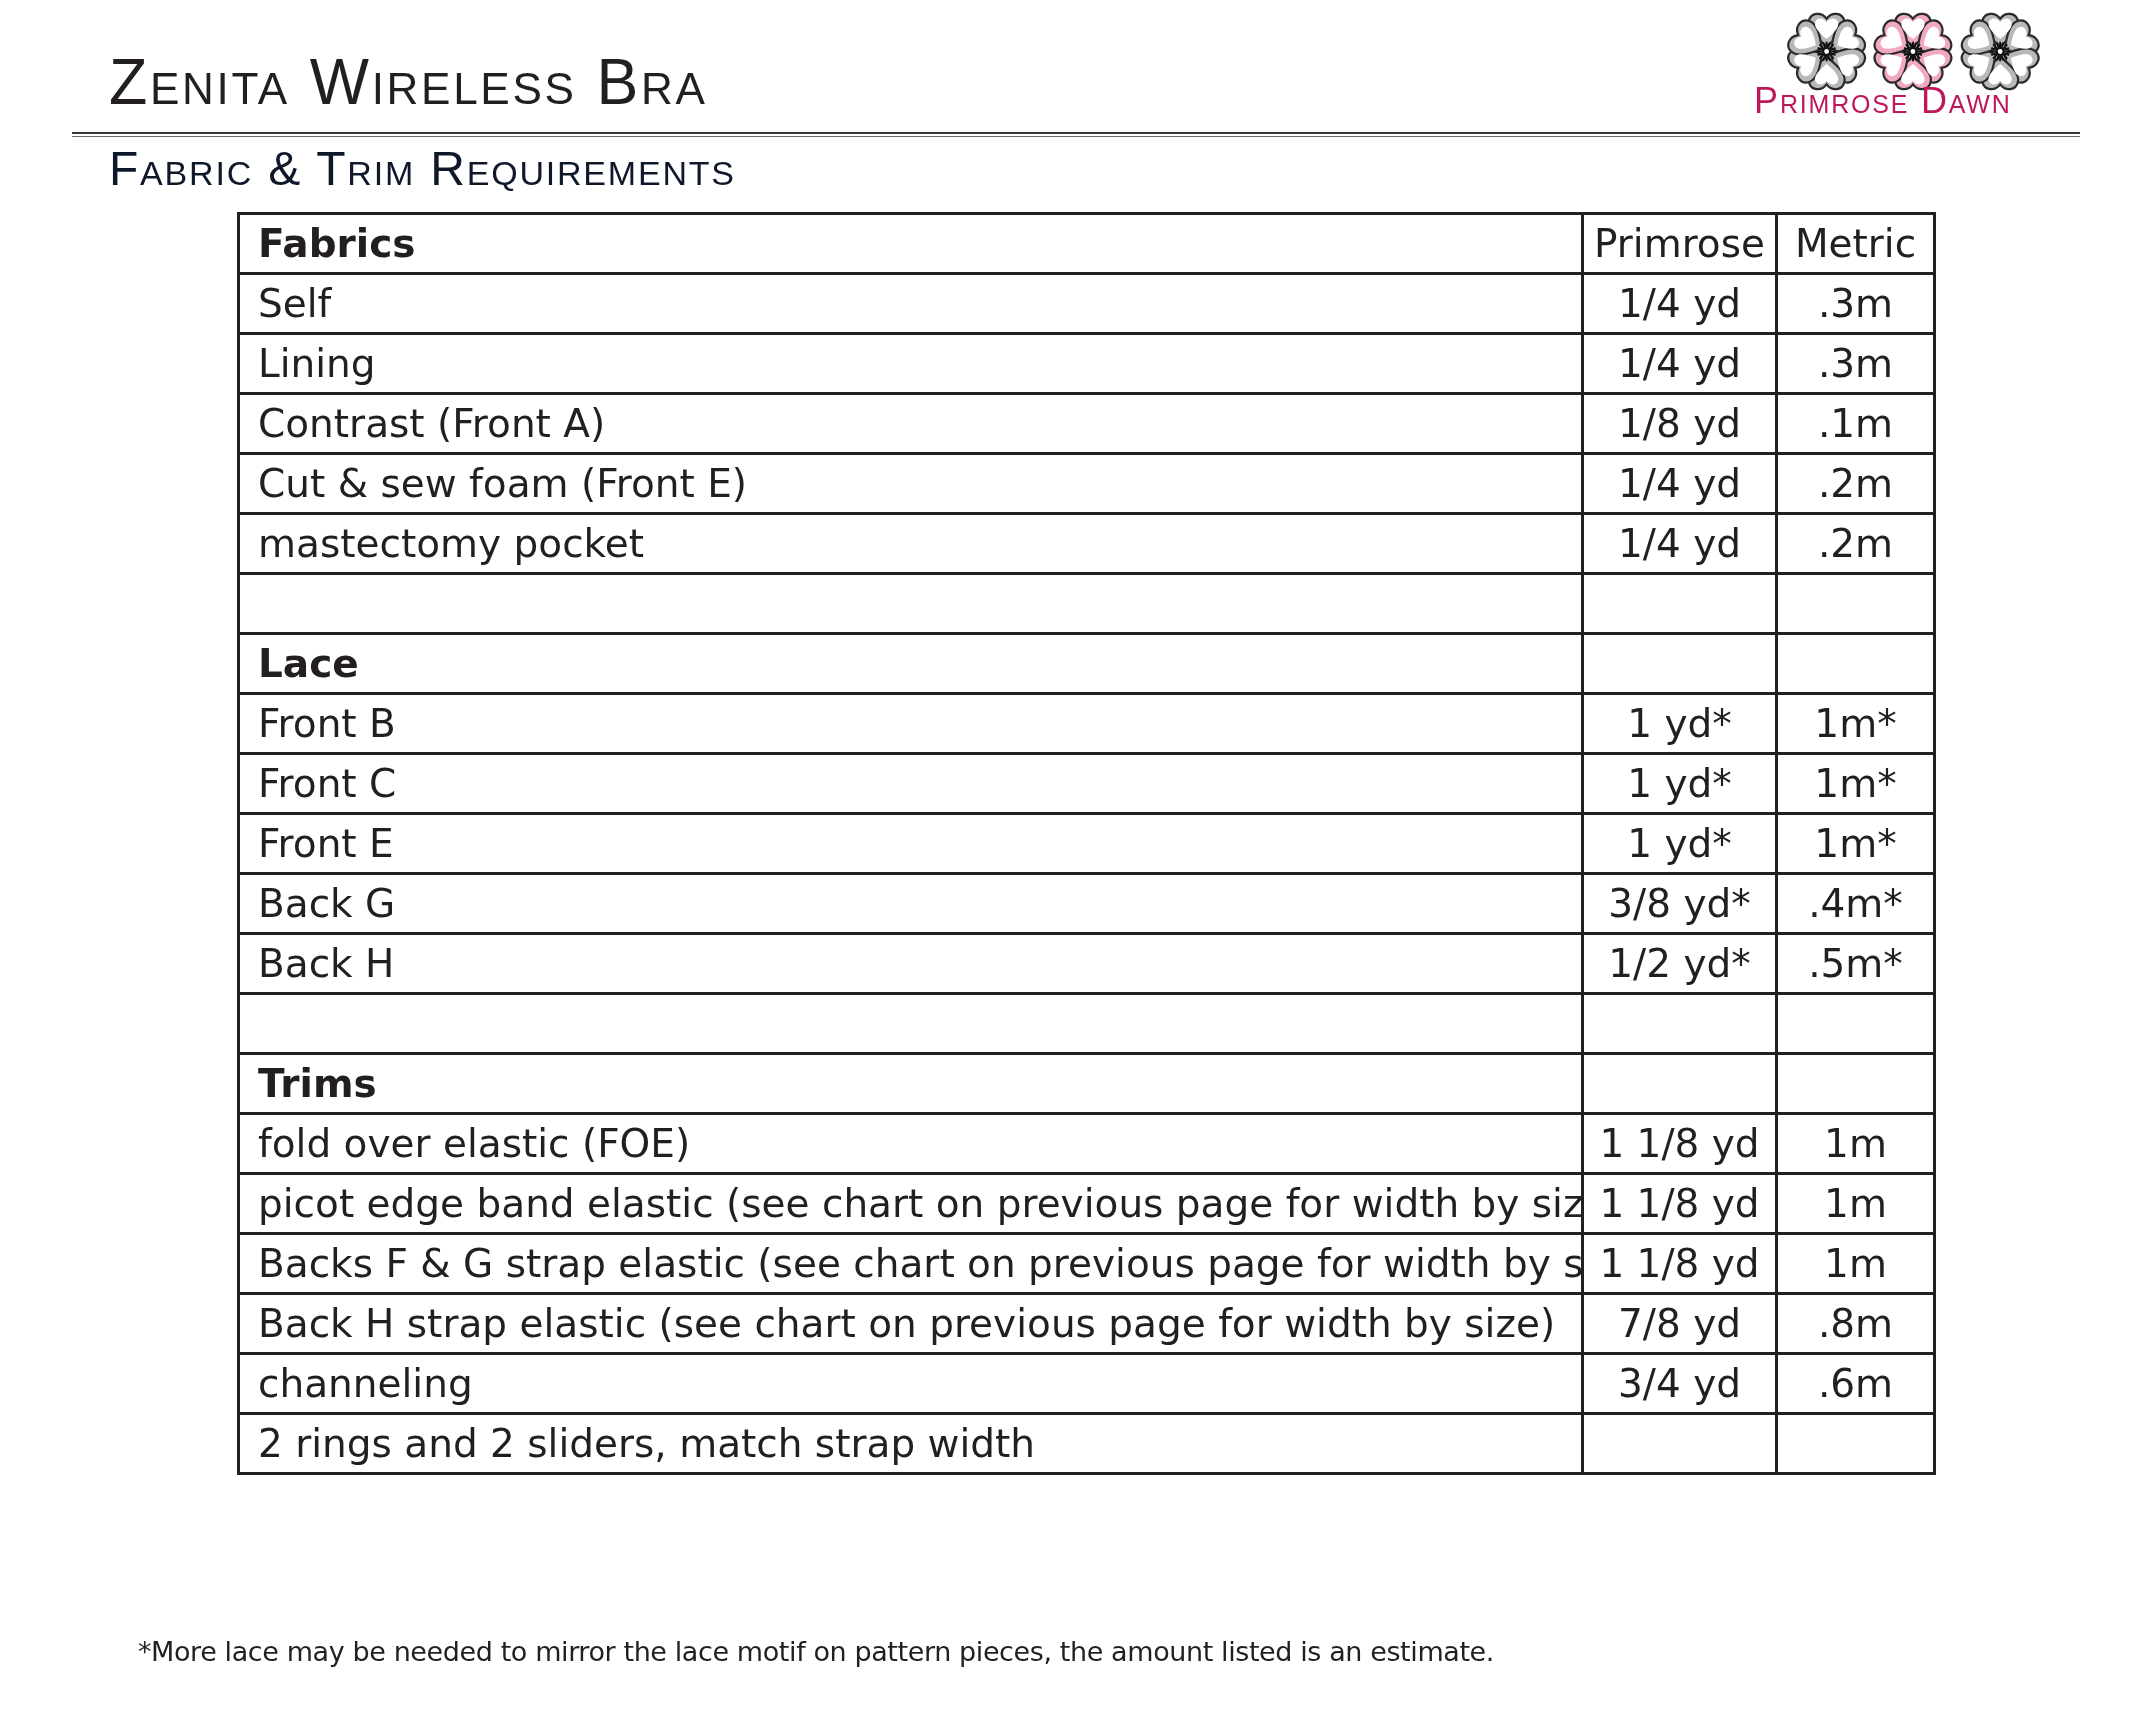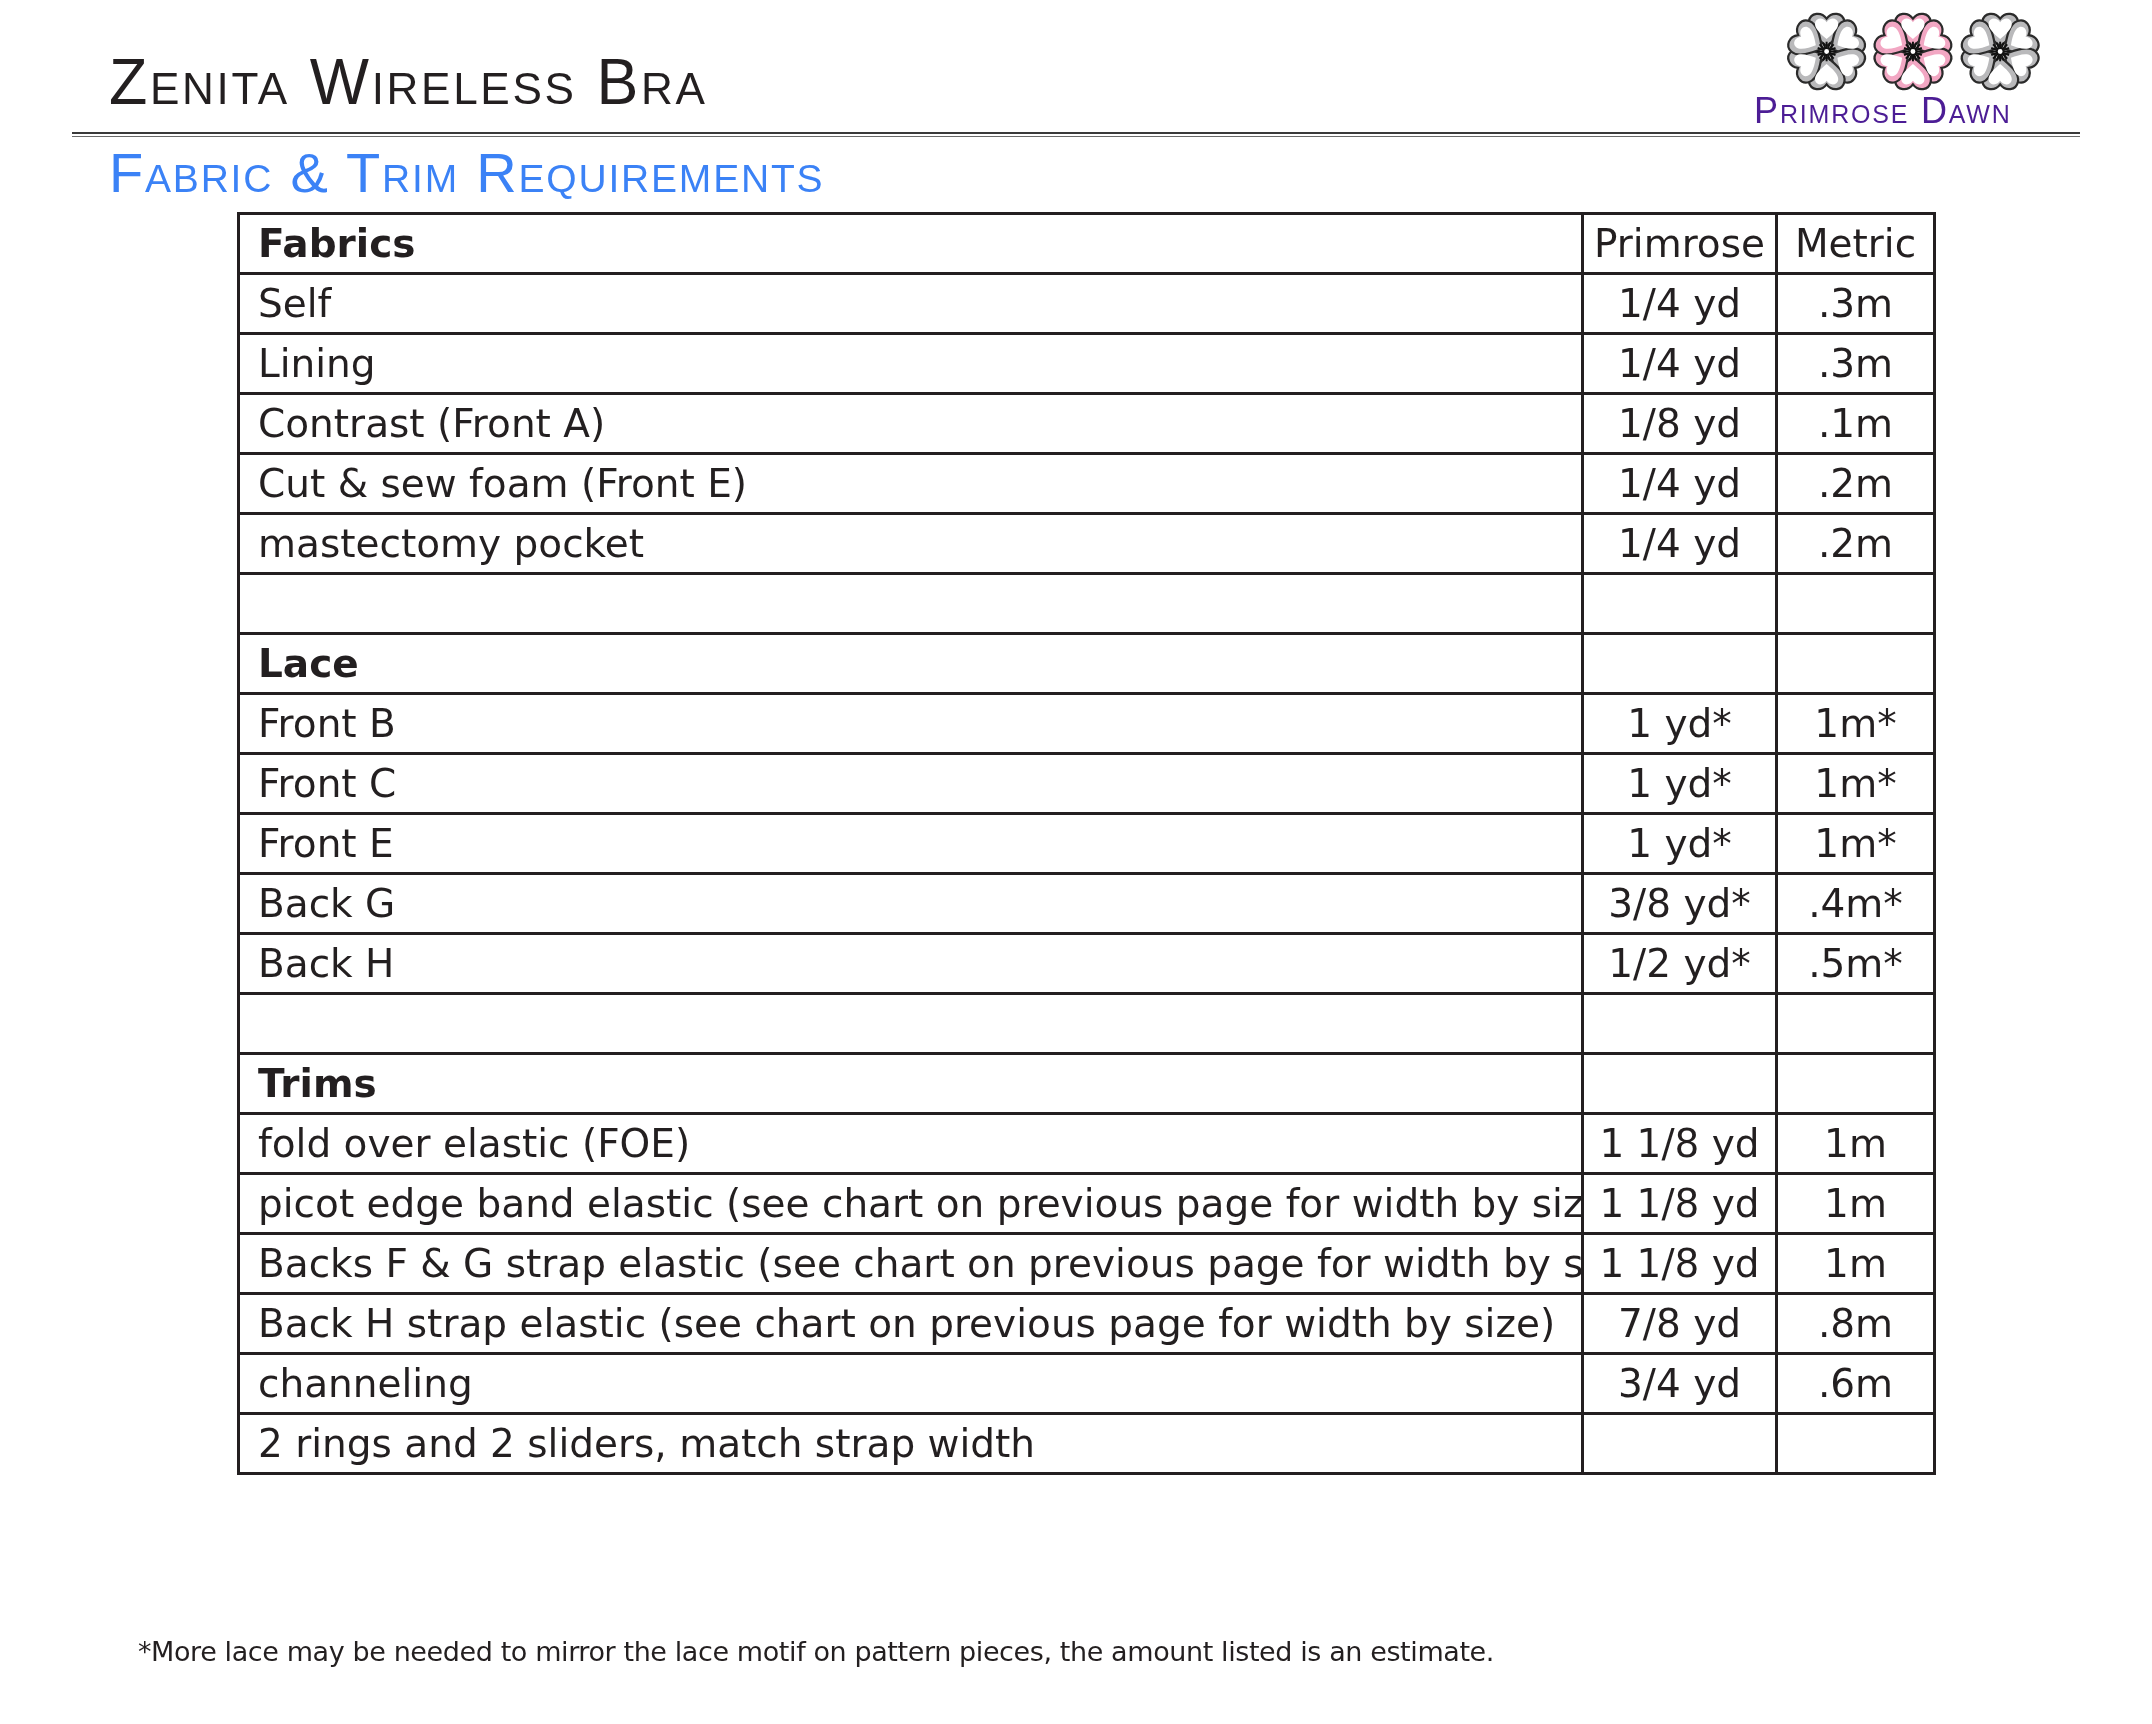--- a/index.html
+++ b/index.html
@@ -16,31 +16,31 @@
     transform: scaleX(0.98); transform-origin: left top;
   }
   .rule {
     position: absolute; left: 72px; width: 2008px; top: 132px; height: 5.3px;
   }
   .rule .l1 { position: absolute; left: 0; right: 0; top: 0; height: 1.8px; background: #3a3a3a; }
   .rule .l2 { position: absolute; left: 0; right: 0; top: 3.6px; height: 0.9px; background: #6a6a6a; }
   .subtitle {
     position: absolute; left: 109px; top: 145px;
     font-family: "Liberation Sans", sans-serif;
-    font-weight: 400; font-size: 56px; letter-spacing: 1.8px;
+    font-weight: 400; font-size: 48px; letter-spacing: 1.8px;
     font-variant: small-caps; line-height: 1; white-space: nowrap;
-    color: #3b82f6;
+    color: #0f172a;
   }
   .logo { position: absolute; left: 1747px; top: 7.1px; width: 339px; height: 125px; }
   .logo svg { position: absolute; left: 0; top: 0; }
   .logo-text {
-    position: absolute; left: 7.1px; top: 86px;
+    position: absolute; left: 7.1px; top: 76px;
     font-family: "Liberation Sans", sans-serif; font-weight: 400;
     font-size: 36px; font-variant: small-caps; letter-spacing: 1.8px;
-    line-height: 1; white-space: nowrap; color: #4c1d95;
+    line-height: 1; white-space: nowrap; color: #be185d;
   }
 
   table.req {
     position: absolute; left: 237px; top: 212px;
     width: 1696px; border-collapse: collapse; table-layout: fixed;
     border: 3.6px solid #231f20;
   }
   table.req col.c1 { width: 1344px; }
   table.req col.c2 { width: 194px; }
   table.req col.c3 { width: 158px; }

